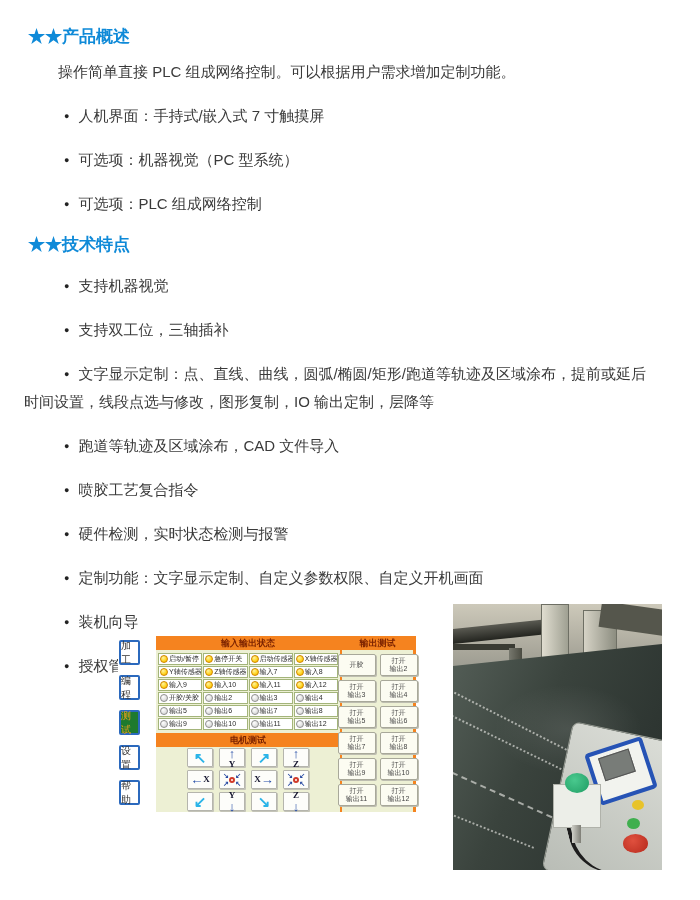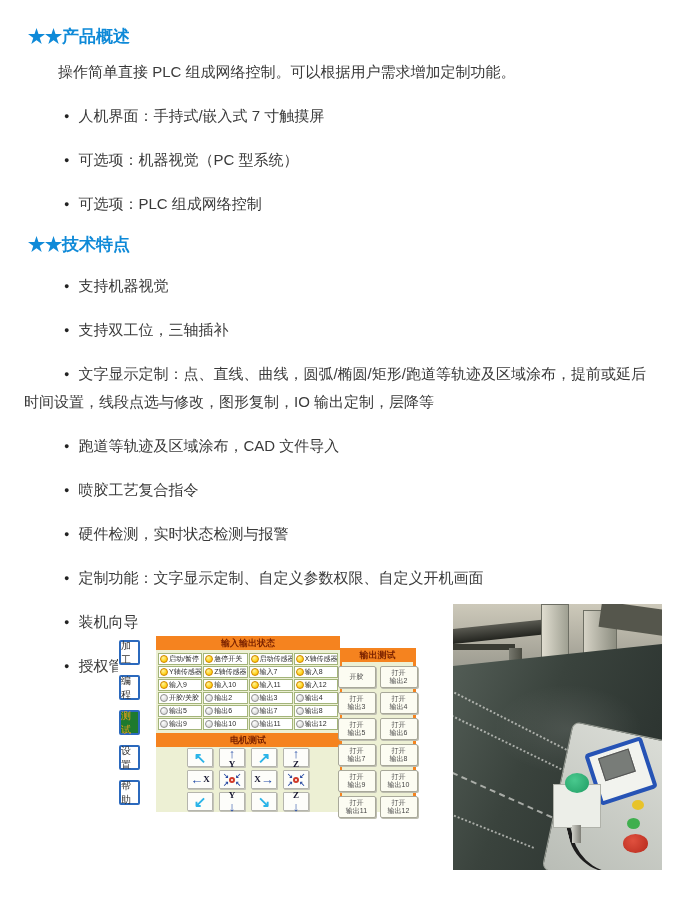--- a/index.html
+++ b/index.html
@@ -34,21 +34,21 @@
   .m-btn{background:#fdfdfa;border:1px solid #b5b5ad;box-shadow:1px 1px 0 #c4c4b8;border-radius:1px;
          display:flex;align-items:center;justify-content:center;position:relative;cursor:pointer;}
   .diag{color:#2ab4e8;font-size:15px;font-weight:bold;line-height:1;}
   .blue-arrow{color:#2049a5;font-size:13px;font-weight:bold;line-height:1;}
   .axis{color:#15152e;font-family:"Liberation Serif",serif;font-weight:bold;font-size:9px;line-height:1;}
   .vcol{display:flex;flex-direction:column;align-items:center;gap:0;line-height:1;}
   .hc{position:absolute;font-size:7px;color:#2446a0;font-weight:bold;line-height:1;}
   .hc0{top:1px;left:3px;}.hc1{top:1px;right:3px;}.hc2{bottom:1px;left:3px;}.hc3{bottom:1px;right:3px;}
   .ring{width:6px;height:6px;border:2px solid #d03a2a;border-radius:50%;background:#fff;}
   .hmi-right{width:76px;background:#edf0d4;border-left:2px solid #f5831f;border-right:3px solid #f5831f;
-             display:flex;flex-direction:column;margin-top:12px;}
+             display:flex;flex-direction:column;}
   .out-grid{display:grid;grid-template-columns:repeat(2,38px);grid-auto-rows:22px;gap:4px;justify-content:center;padding-top:4px;}
   .out-btn{background:#fcfcf2;border:1px solid #a8a89a;border-radius:2px;box-shadow:1px 1px 0 #bdbdb0;
            font-size:7px;color:#444;display:flex;align-items:center;justify-content:center;text-align:center;
            white-space:pre-line;line-height:8px;cursor:pointer;}
   
   .photo{position:absolute;left:453px;top:604px;width:209px;height:266px;overflow:hidden;background:#8e9088;}
   .ph-top{position:absolute;left:0;top:0;right:0;height:88px;background:linear-gradient(180deg,#cdc9ba,#a8a69a 55%,#8a8c84);}
   .beam{position:absolute;left:-8px;top:20px;width:112px;height:15px;background:linear-gradient(180deg,#5a5a52,#23241f);transform:rotate(-6deg);}
   .beam2{position:absolute;left:-4px;top:40px;width:66px;height:6px;background:#3a3b33;}
   .blockA{position:absolute;left:88px;top:0;width:26px;height:54px;background:linear-gradient(90deg,#e0ddd0,#9fa092);border:1px solid #6e6f64;}

